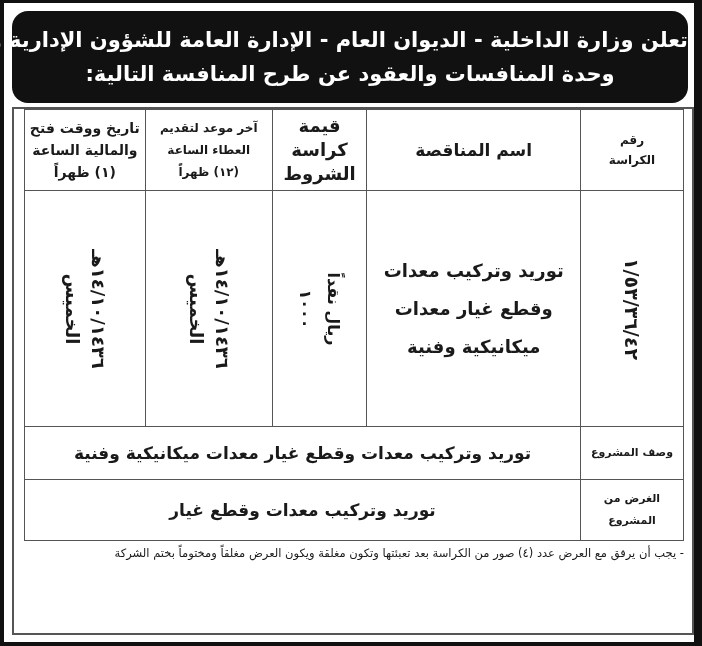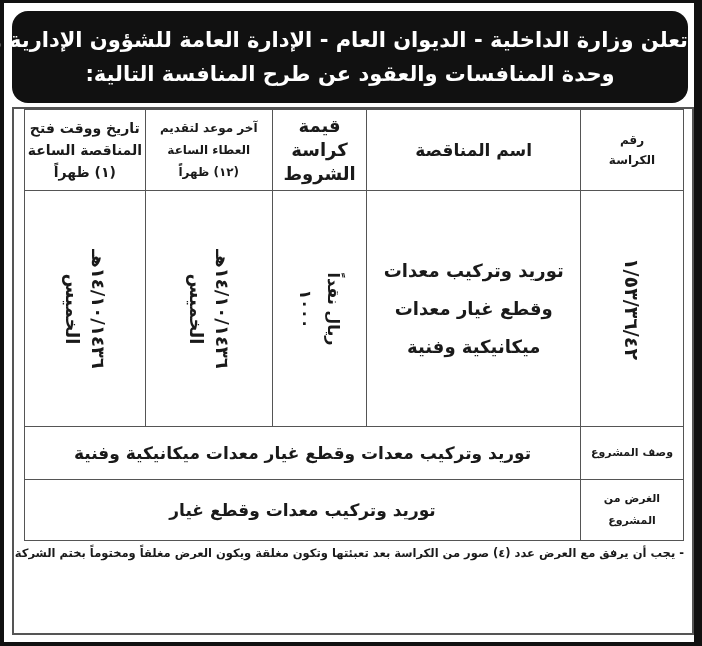--- a/index.html
+++ b/index.html
@@ -70,21 +70,21 @@
     .tender-name { font-size: 18px; font-weight: bold; line-height: 38px; }
     .tender-name span { display: block; }
     td.row-label { font-size: 11px; font-weight: bold; line-height: 22px; }
     td.row-value { font-size: 17px; font-weight: bold; }
     tr.desc-row td { height: 52px; }
     tr.purpose-row td { height: 60px; }
     .notes {
       position: absolute;
       left: 10px; top: 436px; width: 660px;
       font-size: 11.5px;
-      font-weight: bold;
+      font-weight: normal;
       line-height: 16px;
       text-align: right;
       direction: rtl;
     }
     .notes div { white-space: nowrap; }
   </style>
 </head>
 <body>
 
 <div class="page">
@@ -107,21 +107,21 @@
           <div>قيمة كراسة</div>
           <div>الشروط</div>
         </th>
         <th class="h-deadline">
           <div>آخر موعد لتقديم</div>
           <div>العطاء الساعة</div>
           <div>(١٢) ظهراً</div>
         </th>
         <th class="h-opening">
           <div>تاريخ ووقت فتح</div>
-          <div>المناقصة الساعة</div>
+          <div>والمالية الساعة</div>
           <div>(١) ظهراً</div>
         </th>
       </tr>
 
       <tr>
         <td class="body-cell">
           <span class="rot rot-num">١/٥٣/٣٦/٤٢</span>
         </td>
         <td class="body-cell">
           <div class="tender-name">

